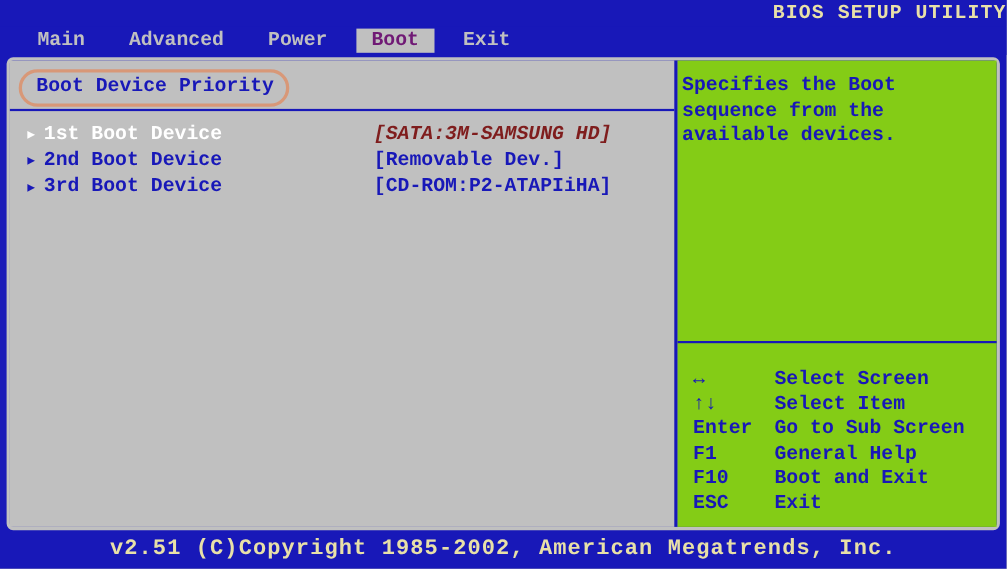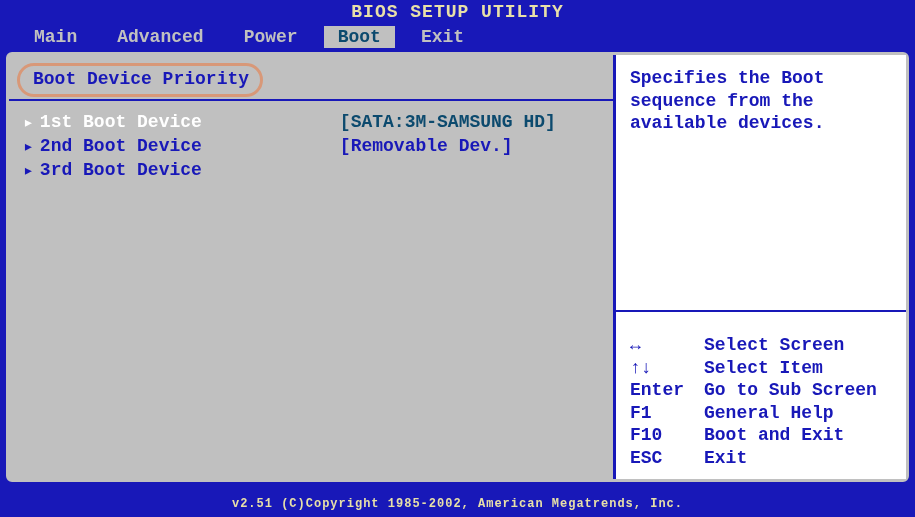--- a/index.html
+++ b/index.html
@@ -16,59 +16,59 @@
     .screen {
       width: 915px;
       height: 517px;
       background: #1818b8;
       position: relative;
     }
     .topbar {
       height: 24px;
       background: #1818b8;
       color: #e8e0a8;
-      text-align: center;
+      text-align: right;
       padding-top: 2px;
       letter-spacing: 1px;
     }
     .menubar {
       height: 26px;
       background: #1818b8;
       color: #c0c0c0;
       display: flex;
       align-items: center;
       padding-left: 20px;
     }
     .menu-item {
       padding: 1px 14px;
       margin-right: 12px;
       cursor: pointer;
     }
     .menu-item.active {
       background: #c0c0c0;
-      color: #0c4a6e;
+      color: #701a75;
     }
     .content {
       display: flex;
       height: 430px;
       border: 3px solid #c0c0c0;
       border-radius: 6px;
       margin: 2px 6px 0 6px;
     }
     .left-pane {
       flex: 1;
       background: #c0c0c0;
       border-right: 3px solid #1818b8;
       position: relative;
       padding: 12px 14px;
     }
     .right-pane {
       width: 290px;
-      background: #ffffff;
-      padding: 12px 14px;
+      background: #84cc16;
+      padding: 12px 4px;
       position: relative;
     }
     .section-title {
       color: #1818b8;
       display: inline-block;
       padding: 2px 10px;
       margin-bottom: 6px;
     }
     .title-ring {
       position: absolute;
@@ -94,21 +94,21 @@
       color: #c0c0c0;
       margin-right: 6px;
     }
     .boot-label { width: 300px; }
     .boot-value { }
     .boot-row.selected .boot-label,
     .boot-row.selected .arrow { color: #ffffff; }
     .boot-row.unsel .boot-label,
     .boot-row.unsel .arrow,
     .boot-row.unsel .boot-value { color: #1818b8; }
-    .boot-row.selected .boot-value { color: #0c4a6e; }
+    .boot-row.selected .boot-value { color: #7f1d1d; font-style: italic; }
     .help-text { color: #1818b8; line-height: 1.25; }
     .right-divider {
       border-top: 2px solid #1818b8;
       margin: 0 -14px;
       position: absolute;
       left: 14px; right: 14px;
       top: 255px;
     }
     .keyhelp {
       position: absolute;
@@ -119,21 +119,21 @@
       line-height: 1.25;
     }
     .keyhelp-row { display: flex; }
     .keyhelp-key { width: 74px; white-space: pre; }
     .footer {
       position: absolute;
       bottom: 6px;
       width: 100%;
       text-align: center;
       color: #e8e0a8;
-      font-size: 12px;
+      font-size: 20px;
       letter-spacing: 1px;
     }
   </style>
 </head>
 <body>
 
 <div class="screen">
   <div class="topbar">BIOS SETUP UTILITY</div>
 
   <div class="menubar">
@@ -156,20 +156,21 @@
         <span class="boot-value">[SATA:3M-SAMSUNG HD]</span>
       </div>
       <div class="boot-row unsel">
         <span class="arrow">▸</span>
         <span class="boot-label">2nd Boot Device</span>
         <span class="boot-value">[Removable Dev.]</span>
       </div>
       <div class="boot-row unsel">
         <span class="arrow">▸</span>
         <span class="boot-label">3rd Boot Device</span>
+        <span class="boot-value">[CD-ROM:P2-ATAPIiHA]</span>
       </div>
     </div>
 
     <div class="right-pane">
       <div class="help-text">Specifies the Boot sequence from the available devices.</div>
       <div class="right-divider"></div>
       <div class="keyhelp">
         <div class="keyhelp-row">
           <span class="keyhelp-key">↔</span>
           <span>Select Screen</span>

